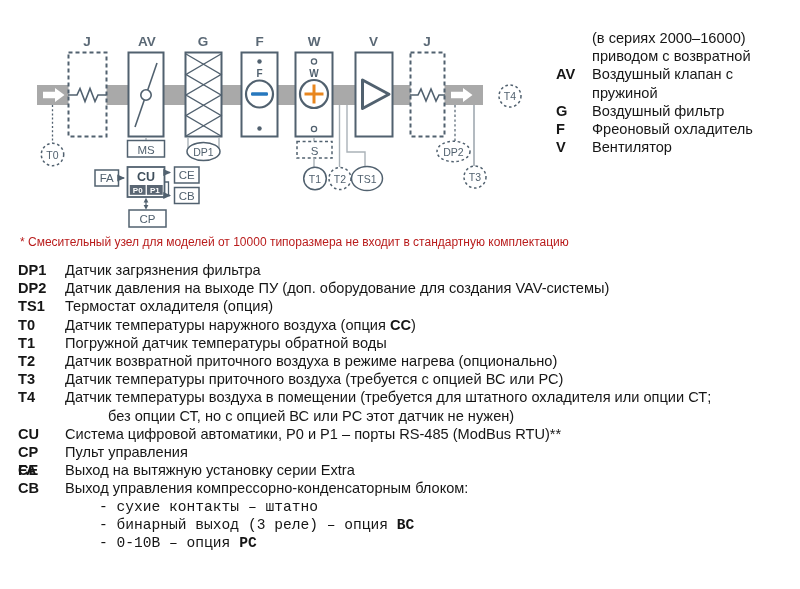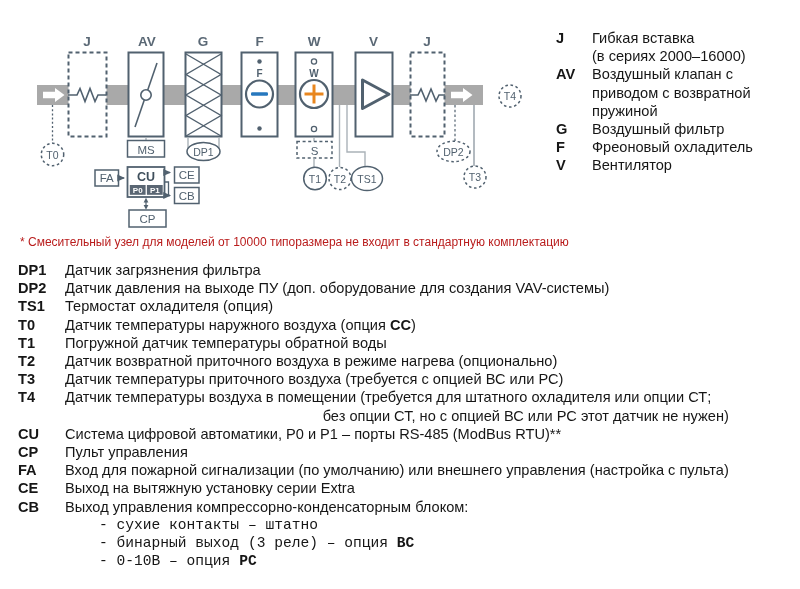--- a/index.html
+++ b/index.html
@@ -15,21 +15,21 @@
 
   .legend{position:absolute;left:556px;top:29px;font-size:14.6px;line-height:18.2px;color:#161616;}
   .lrow{white-space:nowrap;}
   .lcode{display:inline-block;width:36px;font-weight:bold;}
 
   .note{position:absolute;left:20px;top:235px;font-size:12px;color:#b91c1c;white-space:nowrap;}
 
   .dlist{position:absolute;left:18px;top:261px;font-size:14.6px;line-height:18.2px;color:#161616;}
   .drow{white-space:nowrap;position:relative;padding-left:47px;}
   .dcode{position:absolute;left:0;top:0;font-weight:bold;}
-  .indent-deep{padding-left:90px;text-align:right;}
+  .indent-deep{padding-left:90px;}
   .indent-sub{padding-left:81px;font-family:Liberation Mono, monospace;}
   b{font-weight:bold;}
 </style>
 </head>
 <body>
 
 <div id="page">
 
   <svg width="545" height="235" viewBox="0 0 545 235" style="position:absolute;left:0;top:0;">
     <defs>
@@ -186,45 +186,44 @@
     <g>
       <line x1="146" y1="201.5" x2="146" y2="206" stroke="#51616f" stroke-width="1.2"></line>
       <polygon points="143.6,202.5 146,197.8 148.4,202.5" fill="#51616f"></polygon>
       <polygon points="143.6,205 146,209.7 148.4,205" fill="#51616f"></polygon>
       <rect x="129" y="210" width="37" height="17" fill="#ffffff" stroke="#51616f" stroke-width="1.5"></rect>
       <text x="147.5" y="223" text-anchor="middle" class="box-txt">CP</text>
     </g>
   </svg>
 
   <div class="legend">
-    <div class="lrow"><span class="lcode">J</span><span>Гибкая вставка</span></div>
     <div class="lrow"><span class="lcode"></span><span>(в сериях 2000–16000)</span></div>
+    <div class="lrow"><span class="lcode"></span><span>приводом с возвратной</span></div>
     <div class="lrow"><span class="lcode">AV</span><span>Воздушный клапан с</span></div>
-    <div class="lrow"><span class="lcode"></span><span>приводом с возвратной</span></div>
     <div class="lrow"><span class="lcode"></span><span>пружиной</span></div>
     <div class="lrow"><span class="lcode">G</span><span>Воздушный фильтр</span></div>
     <div class="lrow"><span class="lcode">F</span><span>Фреоновый охладитель</span></div>
     <div class="lrow"><span class="lcode">V</span><span>Вентилятор</span></div>
   </div>
 
   <div class="note">* Смесительный узел для моделей от 10000 типоразмера не входит в стандартную комплектацию</div>
 
   <div class="dlist">
     <div class="drow"><span class="dcode">DP1</span><span>Датчик загрязнения фильтра</span></div>
     <div class="drow"><span class="dcode">DP2</span><span>Датчик давления на выходе ПУ (доп. оборудование для создания VAV-системы)</span></div>
     <div class="drow"><span class="dcode">TS1</span><span>Термостат охладителя (опция)</span></div>
     <div class="drow"><span class="dcode">T0</span><span>Датчик температуры наружного воздуха (опция </span><b>СС</b><span>)</span></div>
     <div class="drow"><span class="dcode">T1</span><span>Погружной датчик температуры обратной воды</span></div>
     <div class="drow"><span class="dcode">T2</span><span>Датчик возвратной приточного воздуха в режиме нагрева (опционально)</span></div>
     <div class="drow"><span class="dcode">T3</span><span>Датчик температуры приточного воздуха (требуется с опцией ВС или РС)</span></div>
     <div class="drow"><span class="dcode">T4</span><span>Датчик температуры воздуха в помещении (требуется для штатного охладителя или опции СТ;</span></div>
     <div class="drow indent-deep"><span>без опции СТ, но с опцией ВС или РС этот датчик не нужен)</span></div>
     <div class="drow"><span class="dcode">CU</span><span>Система цифровой автоматики, Р0 и Р1 – порты RS-485 (ModBus RTU)**</span></div>
     <div class="drow"><span class="dcode">CP</span><span>Пульт управления</span></div>
-    <div class="drow"><span class="dcode">FA</span><span>Вход для пожарной сигнализации (по умолчанию) или внешнего управления (настройка с пульта)</span></div>
+    <div class="drow"><span class="dcode">FA</span></div>
     <div class="drow"><span class="dcode">CE</span><span>Выход на вытяжную установку серии Extra</span></div>
     <div class="drow"><span class="dcode">CB</span><span>Выход управления компрессорно-конденсаторным блоком:</span></div>
     <div class="drow indent-sub"><span>- сухие контакты – штатно</span></div>
     <div class="drow indent-sub"><span>- бинарный выход (3 реле) – опция </span><b>ВС</b><span></span></div>
     <div class="drow indent-sub"><span>- 0-10В – опция </span><b>РС</b><span></span></div>
   </div>
 
 </div>
 
 </body></html>

